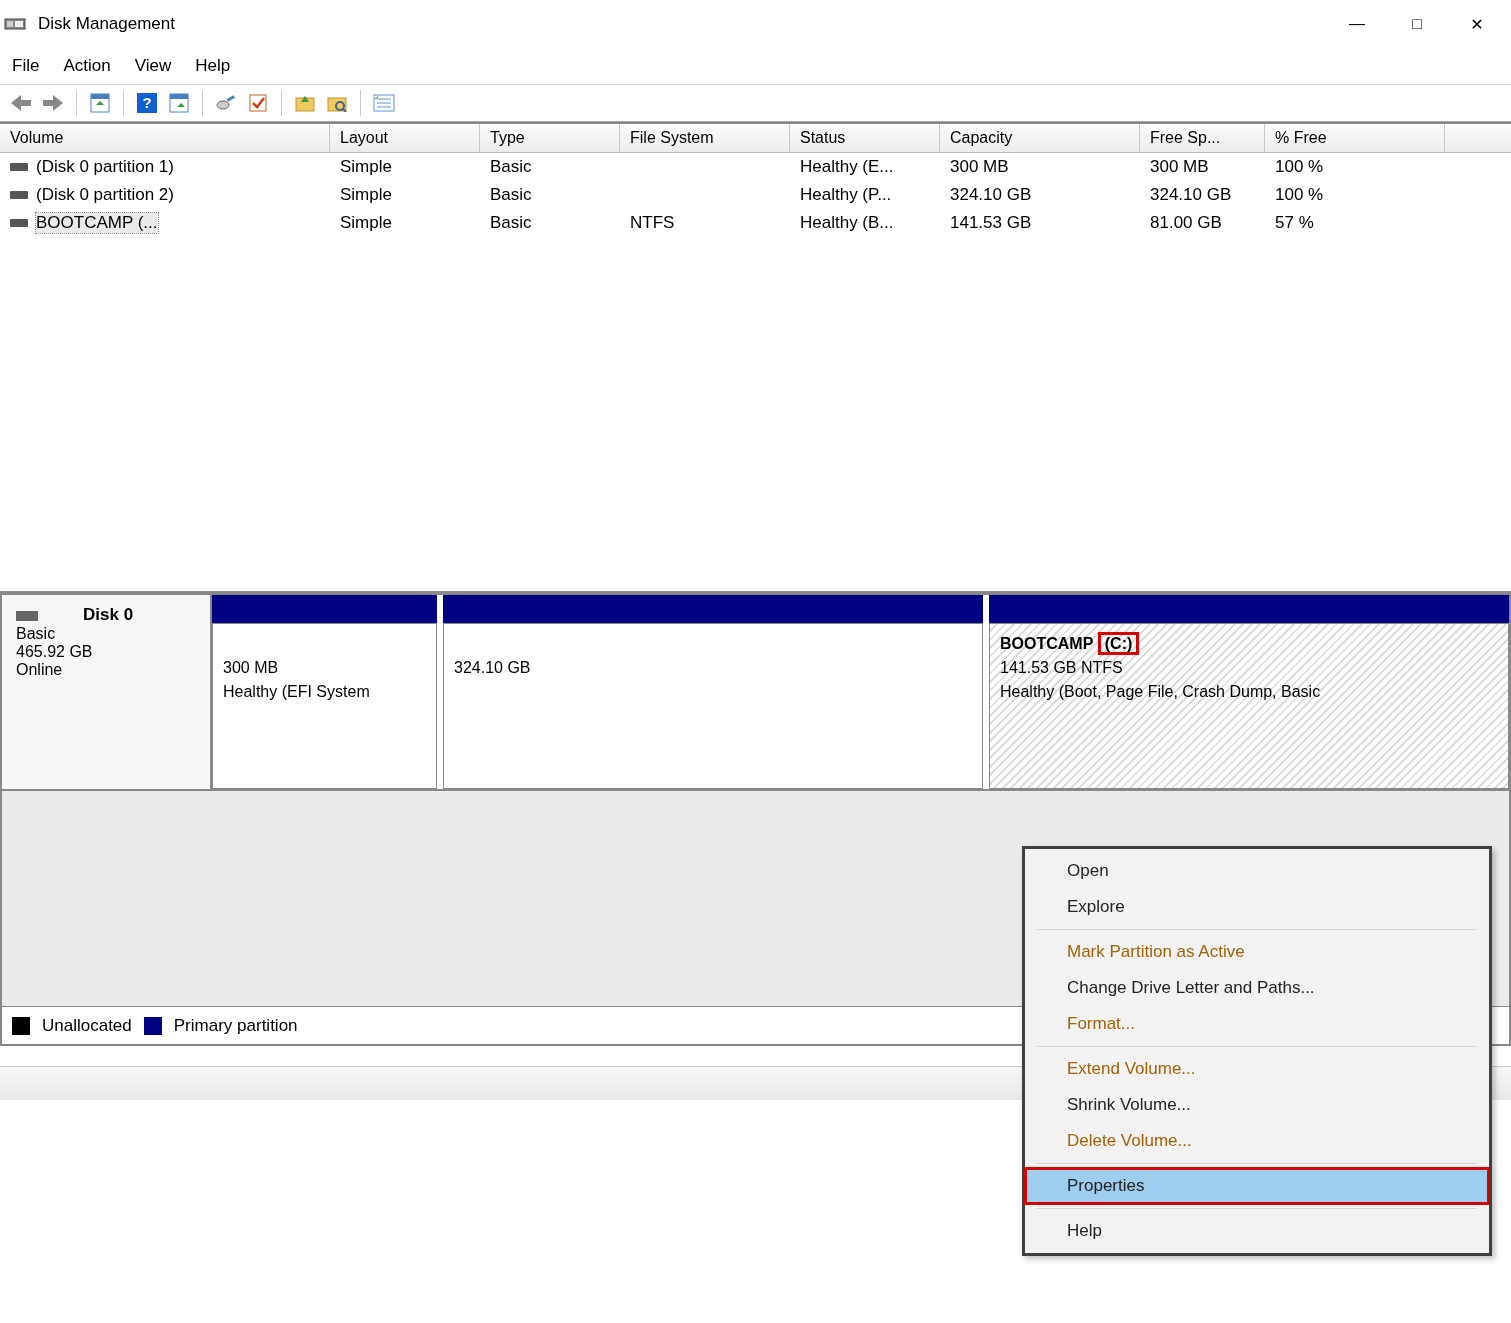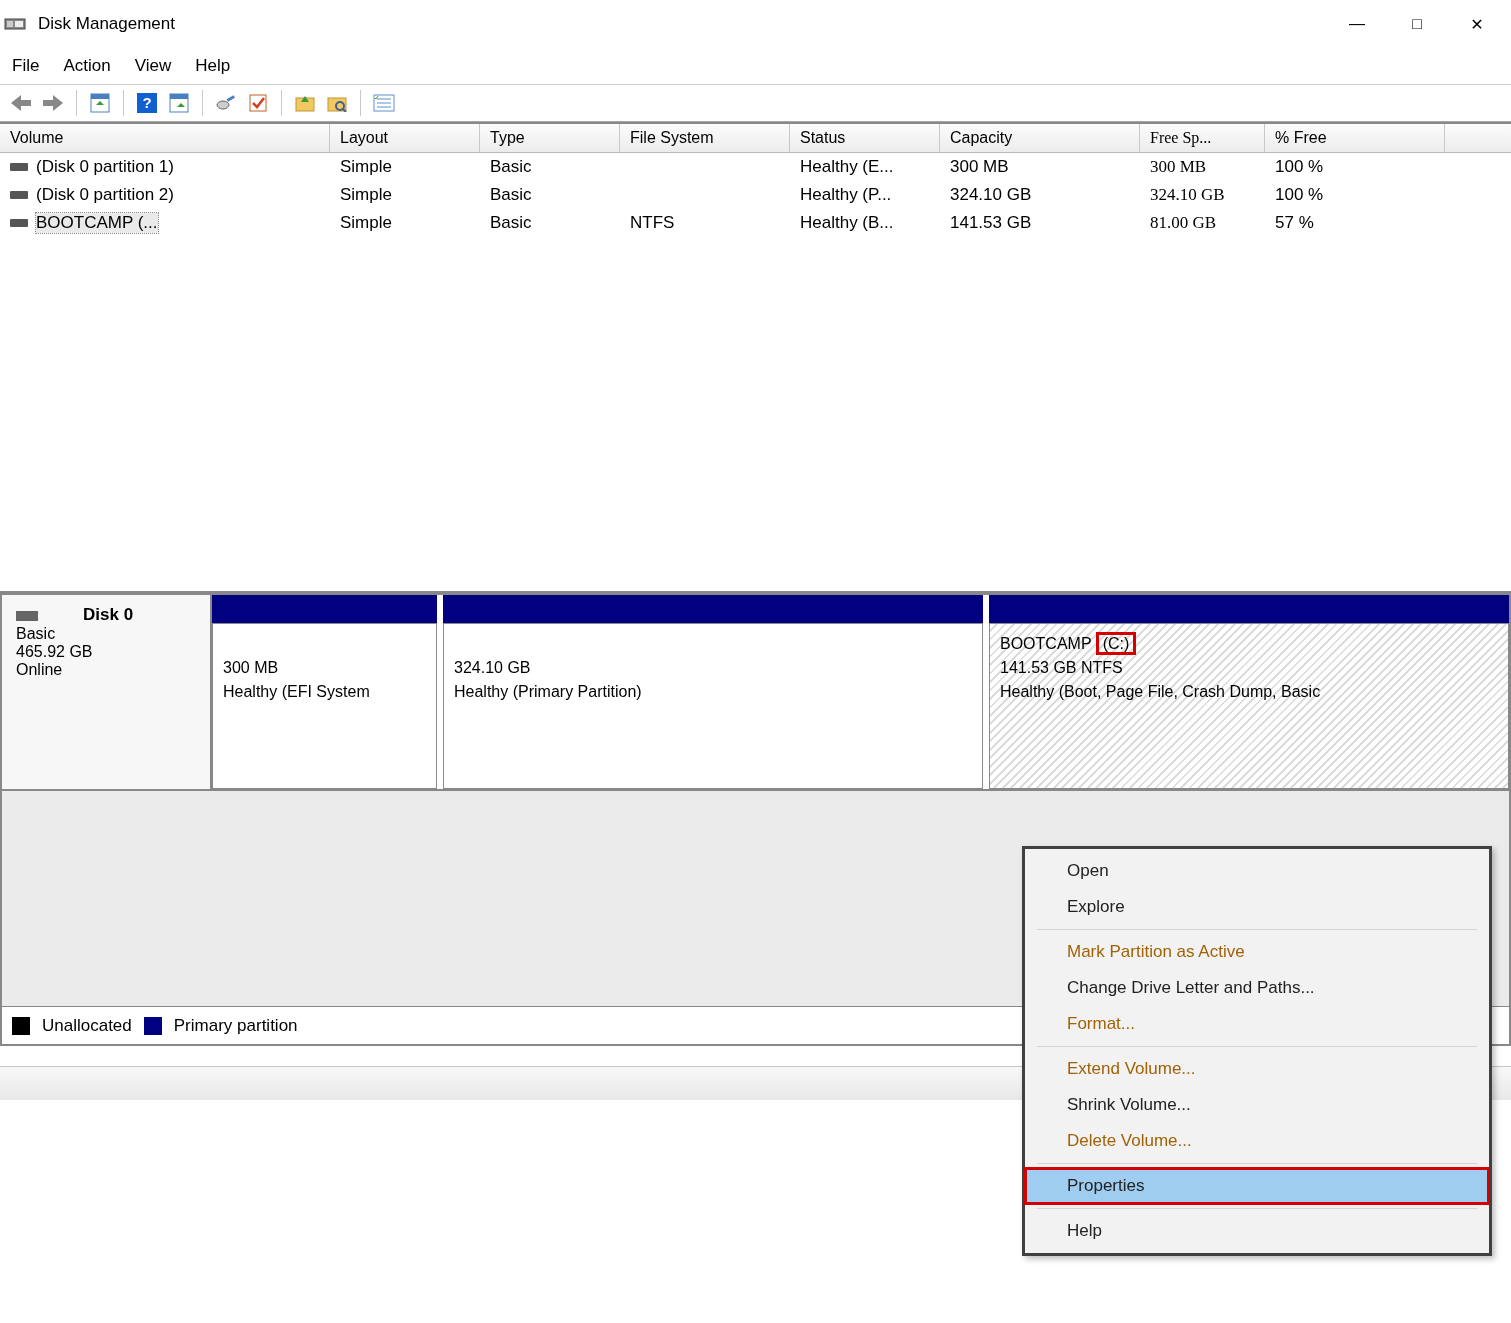--- a/index.html
+++ b/index.html
@@ -23,21 +23,21 @@
 
 
 .vol-header { display: flex; background: linear-gradient(#fcfcfc,#ececec); border-top: 2px solid #888; border-bottom: 1px solid #b8b8b8; }
 .vol-header .col { padding: 5px 10px; font-size: 16px; border-right: 1px solid #c8c8c8; white-space: nowrap; overflow: hidden; }
 .col-volume { width: 330px; }
 .col-layout { width: 150px; }
 .col-type   { width: 140px; }
 .col-fs     { width: 170px; }
 .col-status { width: 150px; }
 .col-cap    { width: 200px; }
-.col-free   { width: 125px; font-family: Liberation Serif, serif; }
+.col-free   { width: 125px; }
 .col-pct    { width: 180px; }
 
 
 .vol-rows { height: 440px; background: #fff; overflow: hidden; border-bottom: 2px solid #888; }
 .vol-row { display: flex; padding: 2px 0; font-size: 17px; }
 .vol-row .cell { padding: 2px 10px; white-space: nowrap; overflow: hidden; text-overflow: ellipsis; }
 .vol-row .cell.col-volume { display: flex; align-items: center; gap: 8px; }
 .vol-row.selected .cell.col-volume span.vname { background: #eaeaea; outline: 1px dotted #888; }
 .disk-mini { width: 18px; height: 8px; background: #555; display: inline-block; border-radius: 1px; }
 
@@ -46,21 +46,21 @@
 .disk-row { display: flex; border: 2px solid #888; margin: 0; }
 .disk-label { width: 210px; border-right: 2px solid #888; padding: 10px 14px; background: #f7f7f7; font-size: 16px; }
 .disk-label strong { font-size: 17px; font-weight: 600; margin-left: 37px; }
 .disk-label .mini { display:inline-block; width:22px; height:10px; background:#666; margin-right:8px; vertical-align:middle; }
 .parts { flex: 1; display: flex; gap: 6px; padding: 0; }
 .part { display: flex; flex-direction: column; }
 .part-head { height: 28px; background: #000080; }
 .part-body { flex: 1; border: 1px solid #888; padding: 8px 10px; font-size: 16px; line-height: 1.5; background: #fff; white-space: nowrap; overflow: hidden; }
 .part.hatched .part-body { background: repeating-linear-gradient(135deg,#fff,#fff 4px,#dcdcdc 4px,#dcdcdc 6px); position: relative; }
 .part.hatched .part-body > * { position: relative; }
-.part strong { font-weight: 400; }
+.part strong { font-weight: 700; }
 .redbox { border: 3px solid #d40000; padding: 0 4px; }
 
 
 .lower-blank { height: 215px; background: #ebebeb; border-left: 2px solid #888; border-right: 2px solid #888; }
 .legend { height: 40px; border: 2px solid #888; border-top: 1px solid #888; display: flex; align-items: center; gap: 12px; padding: 0 10px; font-size: 17px; }
 .swatch { width: 18px; height: 18px; display: inline-block; }
 .sw-unalloc { background: #000; }
 .sw-primary { background: #000080; }
 
 .statusbar { height: 34px; background: linear-gradient(#f8f8f8,#e8e8e8); border-top: 1px solid #c8c8c8; margin-top: 20px; }
@@ -237,21 +237,20 @@
           <div>&nbsp;</div>
           <div>300 MB</div>
           <div>Healthy (EFI System</div>
         </div>
       </div>
       <div class="part" style="width:540px;">
         <div class="part-head"></div>
         <div class="part-body">
           <div>&nbsp;</div>
           <div>324.10 GB</div>
-          <div>Healthy (Primary Partition)</div>
         </div>
       </div>
       <div class="part hatched" style="flex:1;">
         <div class="part-head"></div>
         <div class="part-body">
           <div><strong>BOOTCAMP</strong> <strong class="redbox">(C:)</strong></div>
           <div>141.53 GB NTFS</div>
           <div>Healthy (Boot, Page File, Crash Dump, Basic</div>
         </div>
       </div>

